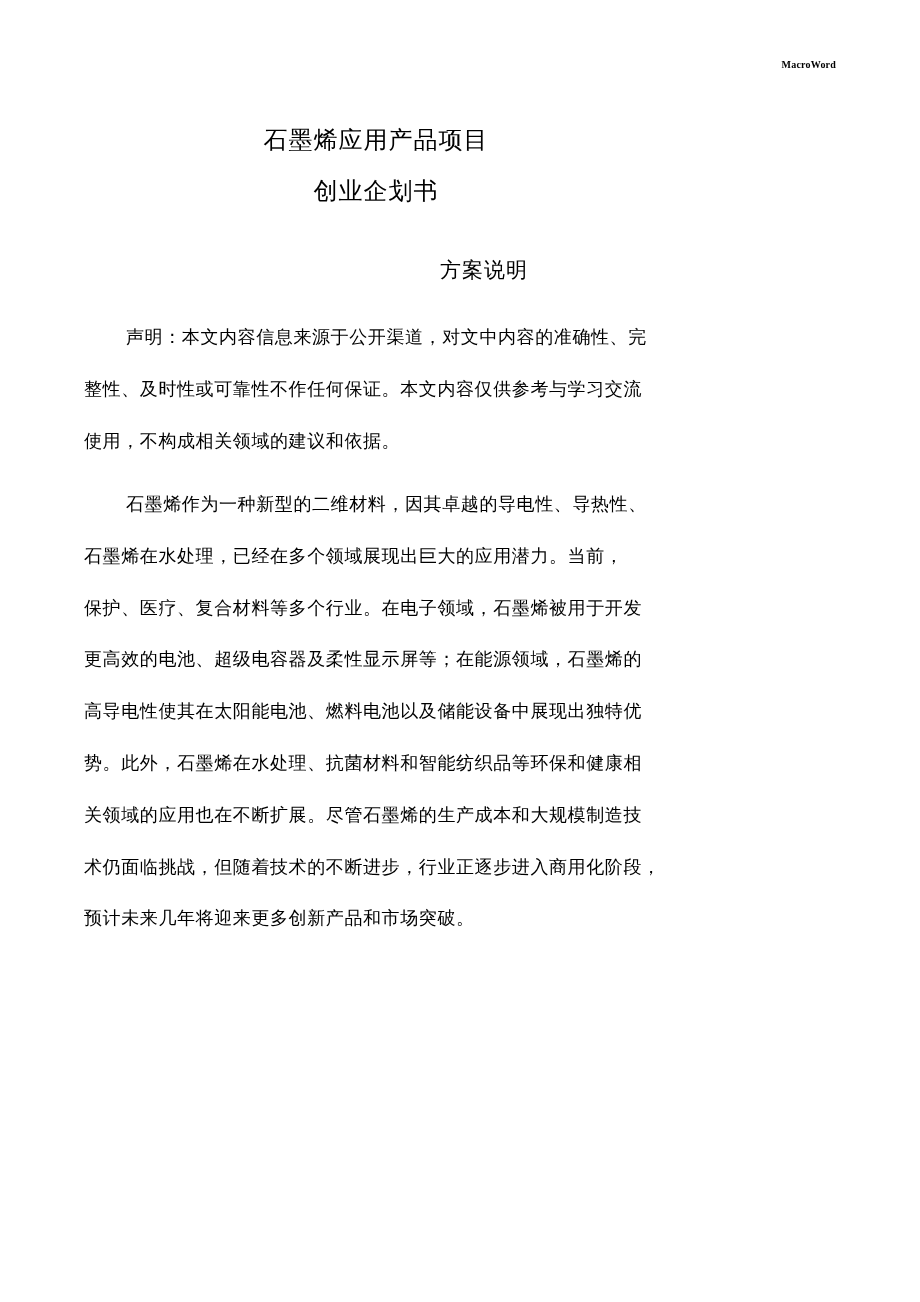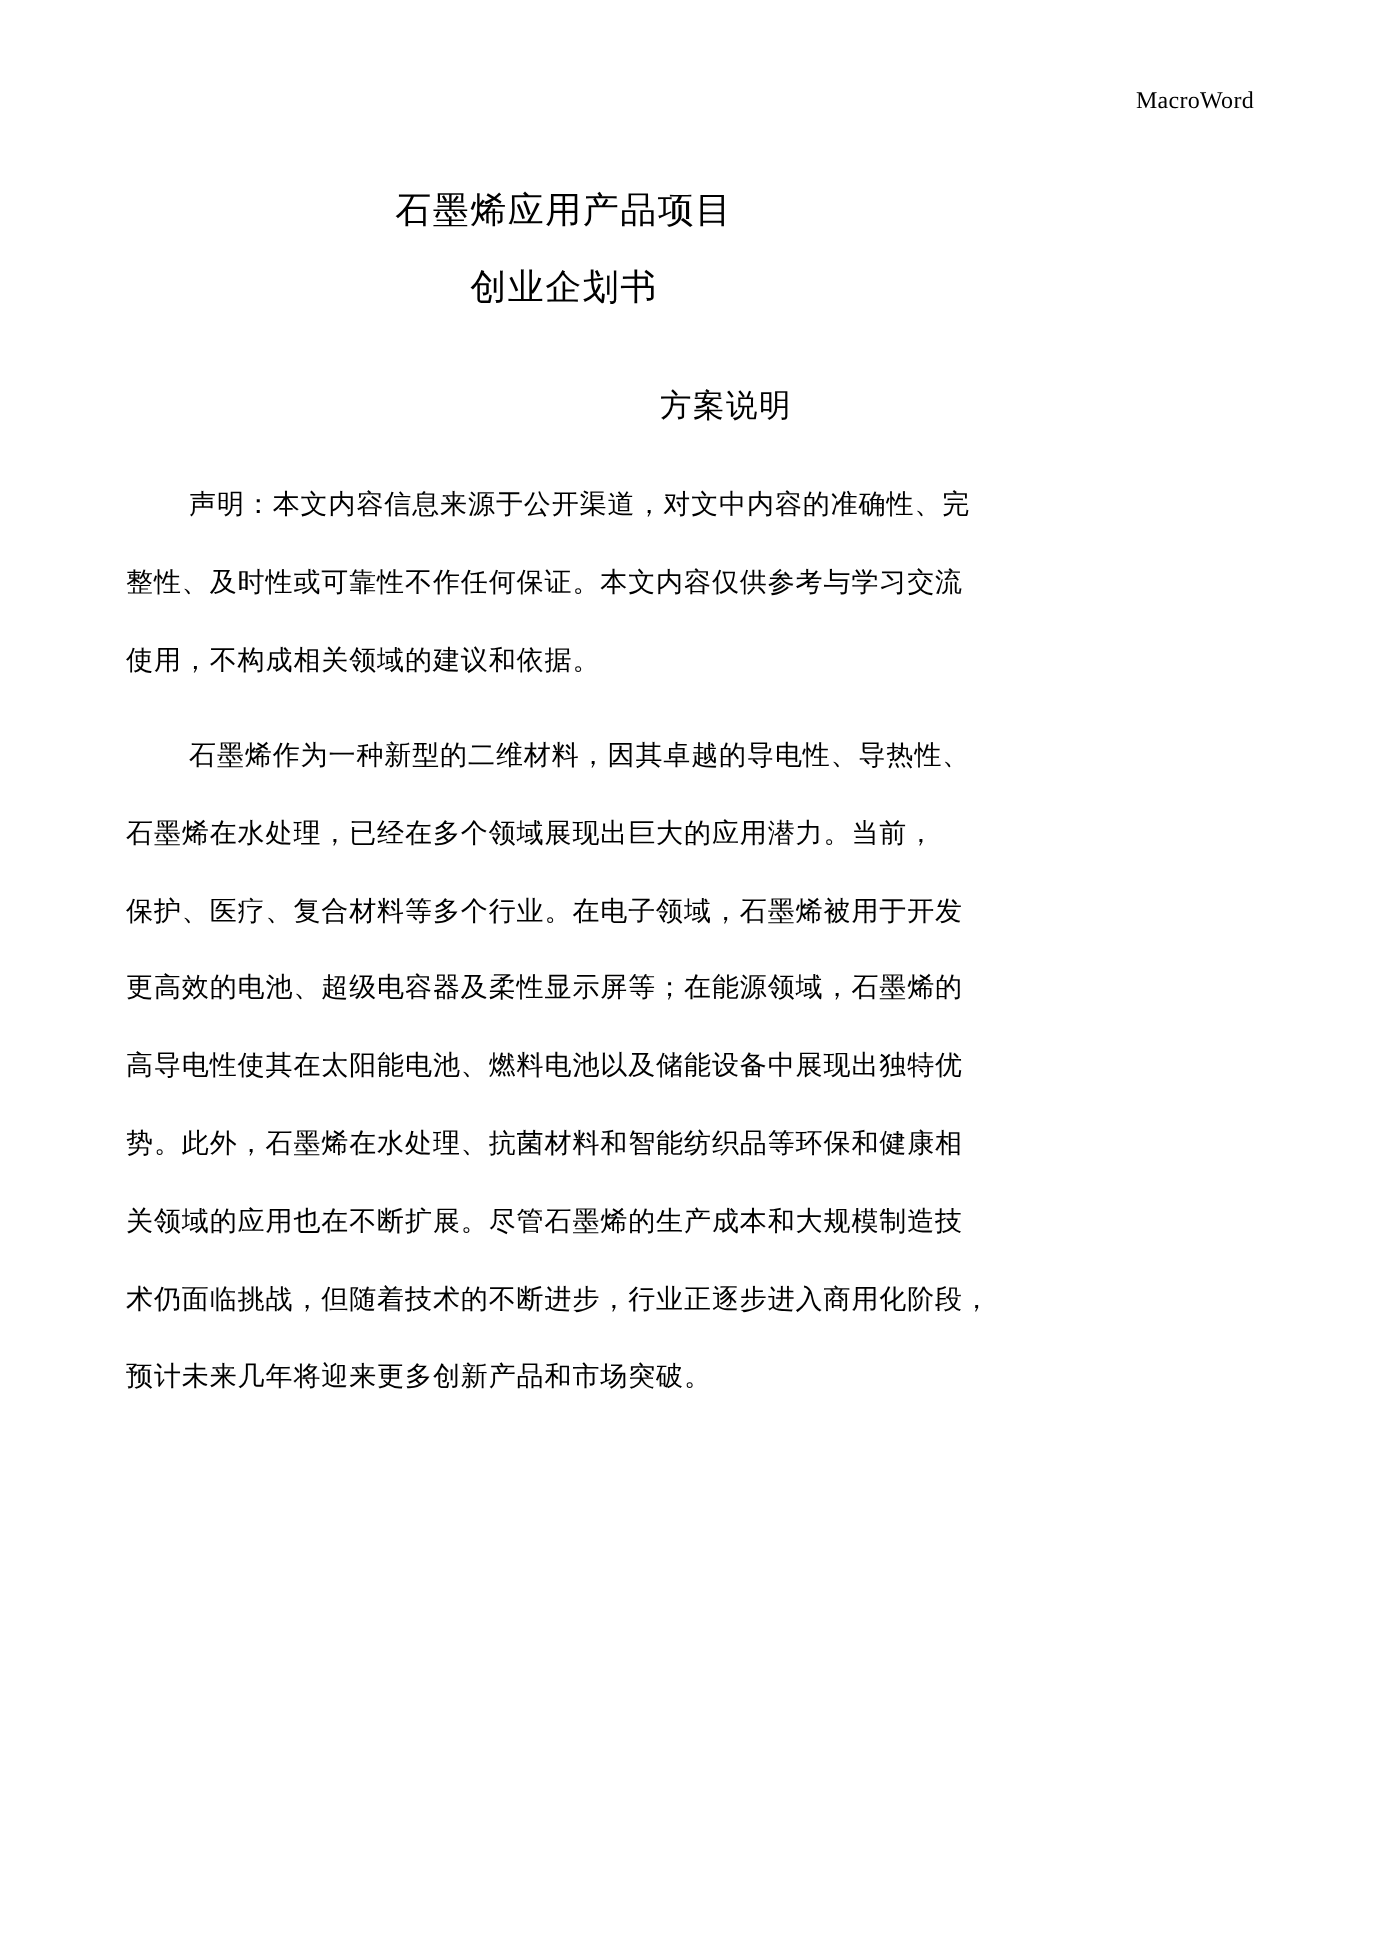--- a/index.html
+++ b/index.html
@@ -13,22 +13,22 @@
       position: relative;
       overflow: hidden;
       color: #000000;
       font-family: "DejaVu Sans", "Liberation Sans", sans-serif;
     }
     .header-brand {
       position: absolute;
       top: 59px;
       right: 84px;
       font-family: "Liberation Serif", "DejaVu Serif", serif;
-      font-weight: normal;
-      font-size: 16px;
+      font-weight: bold;
+      font-size: 10px;
       letter-spacing: 0.2px;
     }
     .title {
       position: absolute;
       left: 0;
       width: 752px;
       text-align: center;
       font-size: 24px;
       letter-spacing: 1px;
     }

